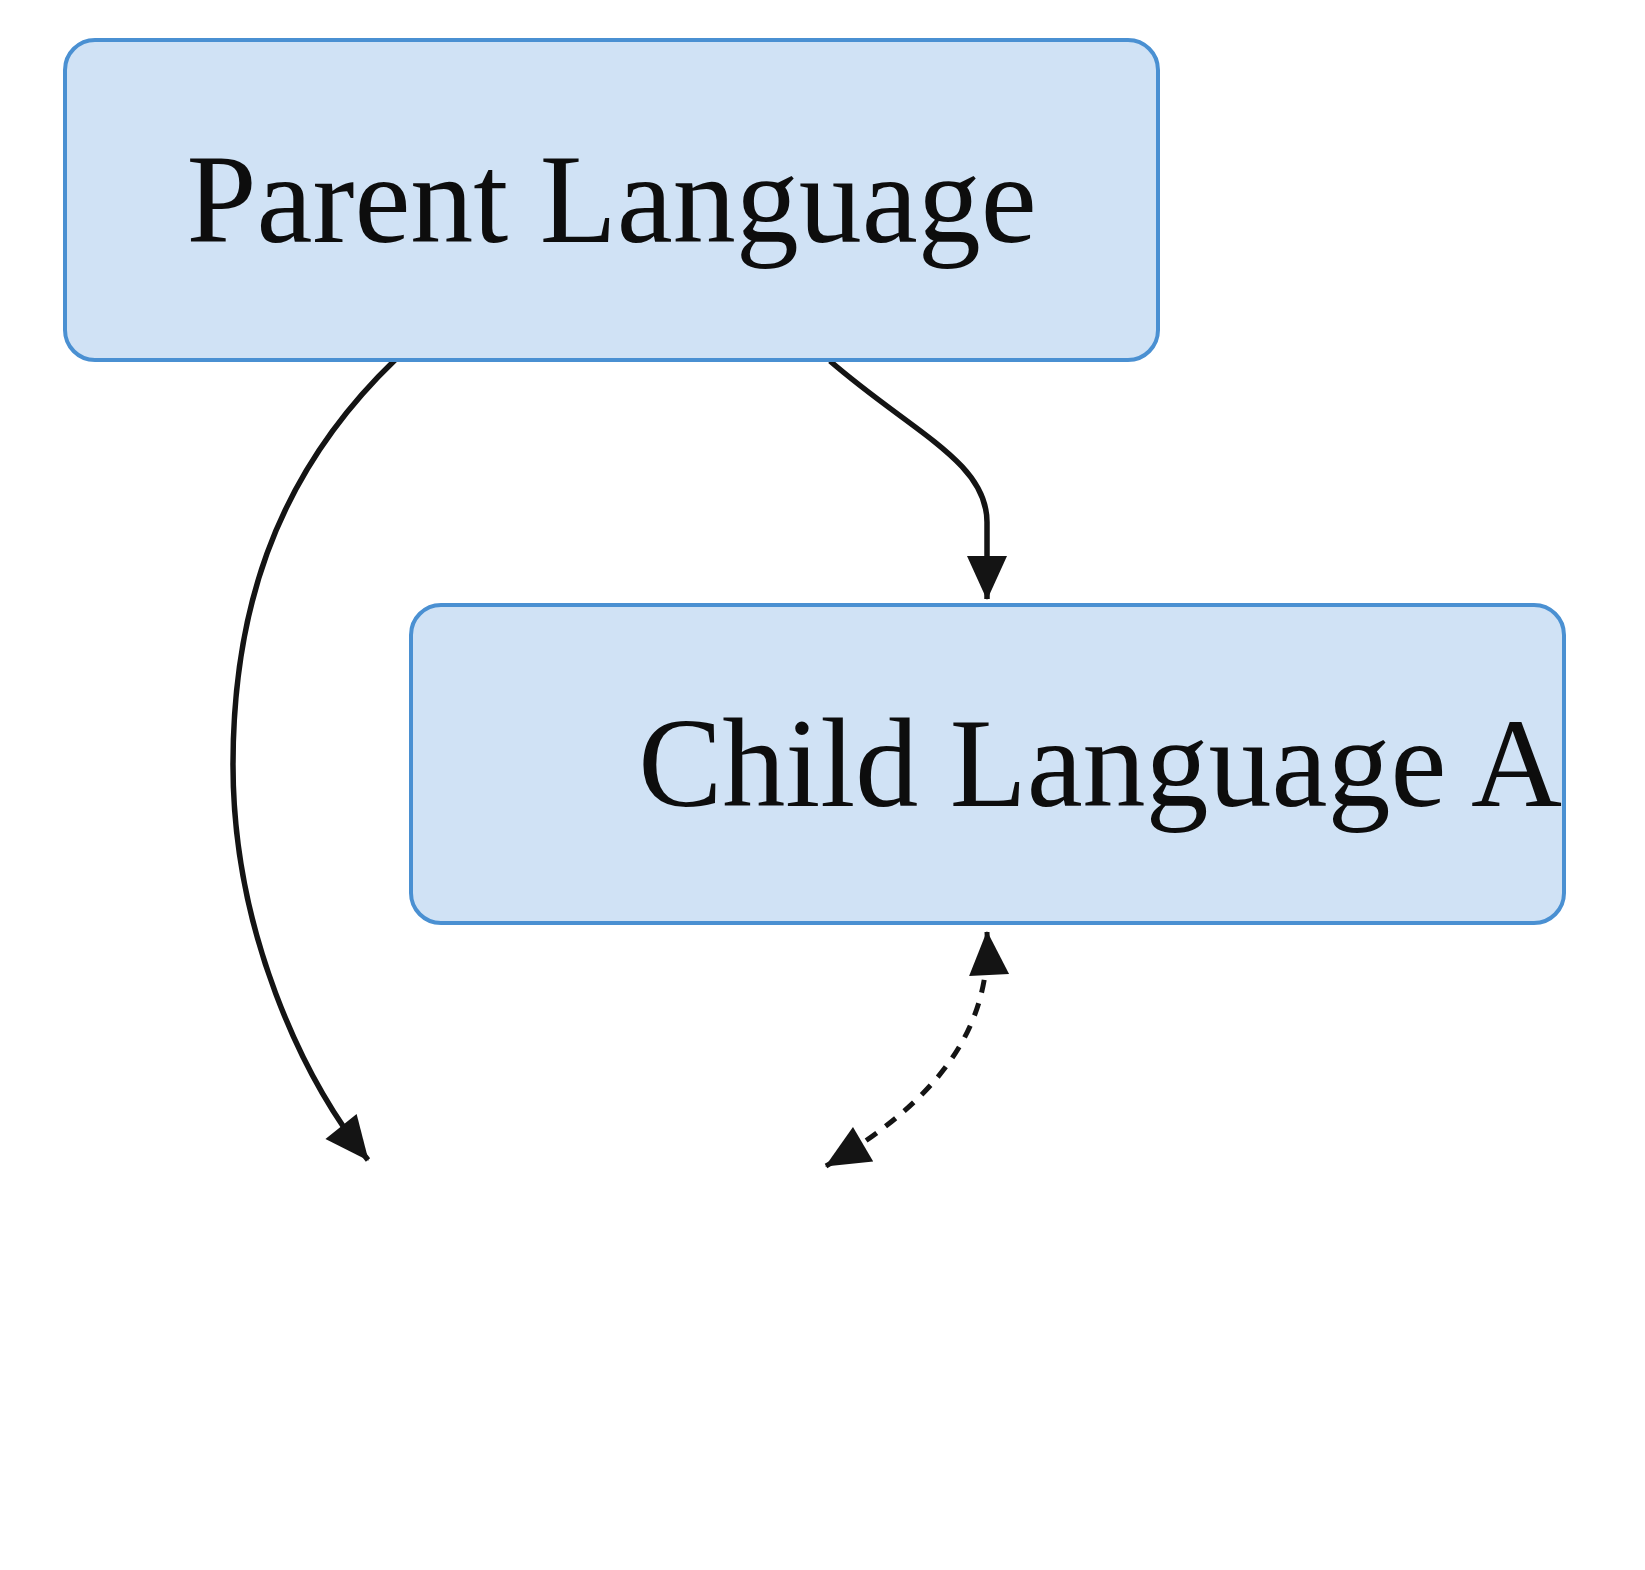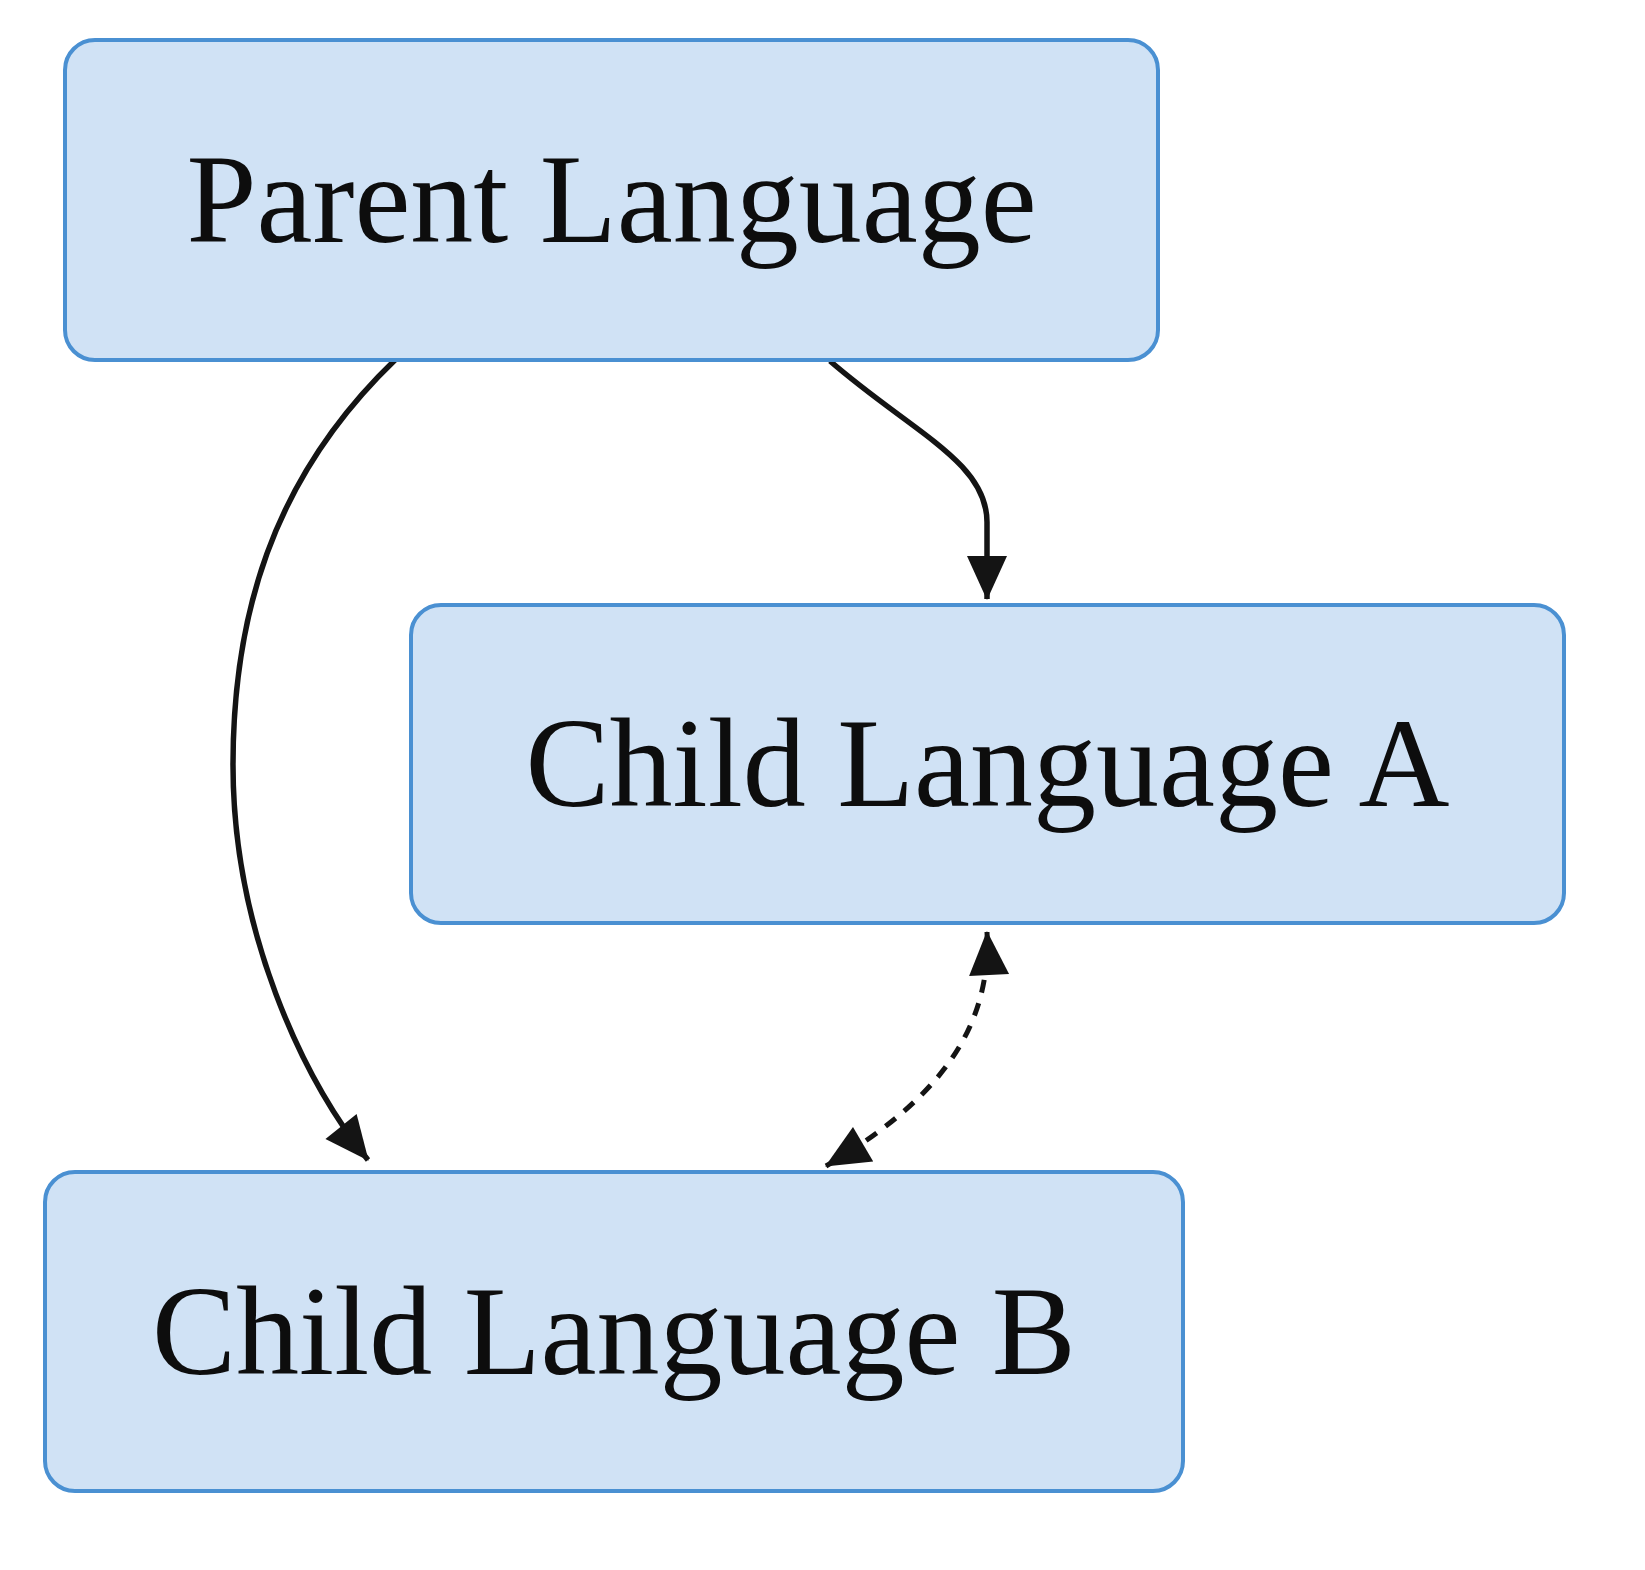--- a/index.html
+++ b/index.html
@@ -19,21 +19,21 @@
     border-radius: 32px;
     display: flex;
     align-items: center;
     justify-content: center;
     color: #0d0d0d;
     font-size: 126px;
     line-height: 1;
     white-space: nowrap;
   }
   #node-parent  { left: 63px;  top: 38px;   width: 1097px; height: 324px; }
-  #node-child-a { left: 409px; top: 603px;  width: 1157px; height: 322px; }
+  #node-child-a { left: 409px; top: 603px;  width: 1157px; height: 322px; justify-content: flex-end; }
   #node-child-b { left: 43px;  top: 1170px; width: 1142px; height: 323px; }
   .edges {
     position: absolute;
     left: 0; top: 0;
     width: 1645px;
     height: 1570px;
     pointer-events: none;
   }
   .edge-solid  { fill: none; stroke: #141414; stroke-width: 5.5px; }
   .edge-dashed { fill: none; stroke: #141414; stroke-width: 5px; stroke-dasharray: 13 11; }
@@ -61,17 +61,14 @@
   </svg>
 
   <div class="node" id="node-parent">
     <span>Parent Language</span>
   </div>
 
   <div class="node" id="node-child-a">
     <span>Child Language A</span>
   </div>
 
-  <div class="node" id="node-child-b">
-    <span>Child Language B</span>
-  </div>
 
 </div>
 
 </body></html>

